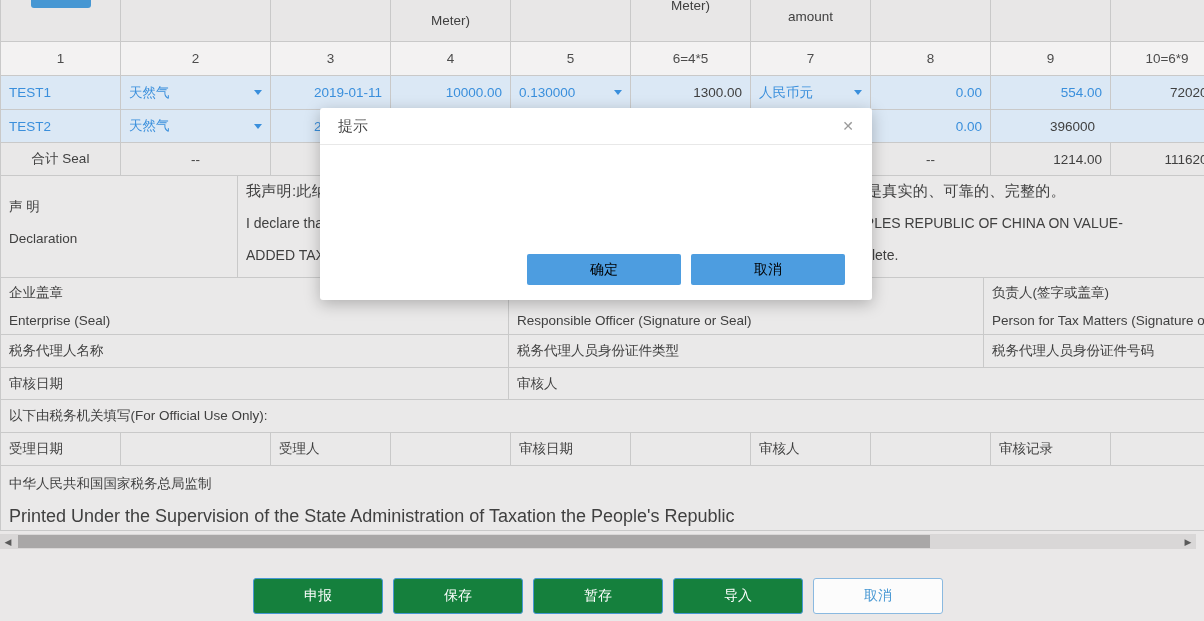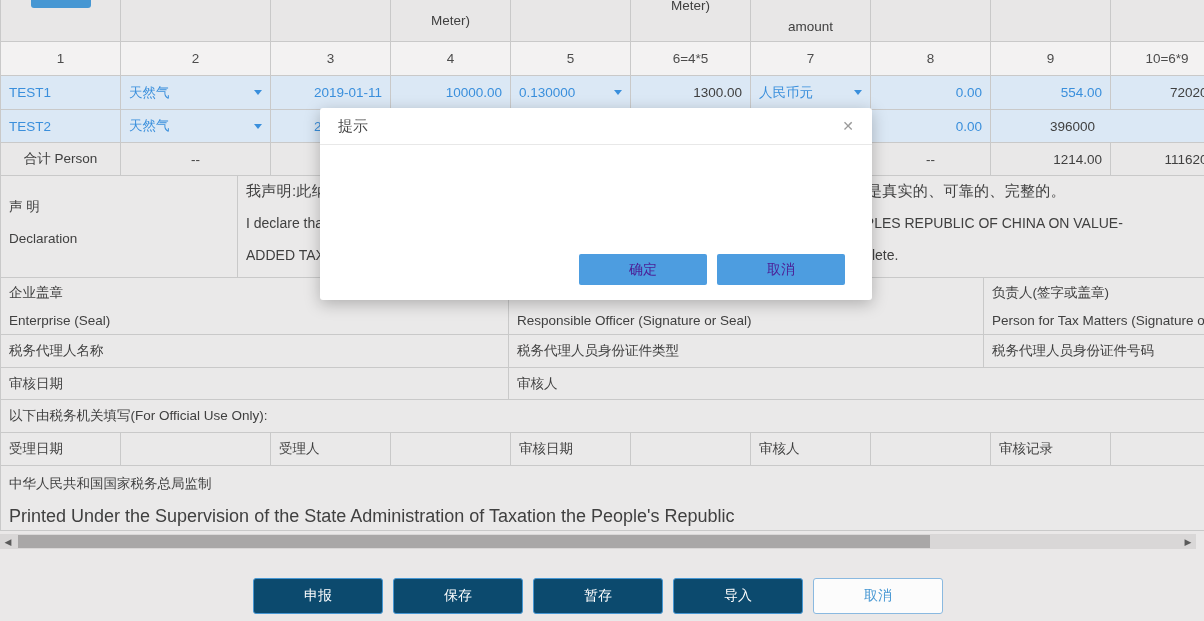--- a/index.html
+++ b/index.html
@@ -16,48 +16,48 @@
   .h57{height:57px}.h65{height:65px}
   .ctr{justify-content:center}.rt{justify-content:flex-end}
   .blue{color:#3a8fdc}
   .r-hdr{background:#e8e7e7}
   .r-num{background:#f3f2f2;color:#4c4c4c}
   .r-data{background:#dbe8f5}
   .r-total{background:#e9e8e8}
   .dd{justify-content:space-between}
   .tri{width:0;height:0;border:4px solid transparent;border-top:5px solid #3a8fdc;margin-left:6px;margin-top:4px;flex:none;}
   .hpspan{position:absolute;left:0;right:0;text-align:center;}
-  .hp4{top:13px}.hp6{top:-2px}.hp7{top:19px}
+  .hp4{top:13px}.hp6{top:-2px}.hp7{top:9px}
   .stub{position:absolute;left:30px;top:0;width:60px;height:8px;background:#4697d3;border-radius:0 0 3px 3px;}
   .absline{position:absolute;left:8px;line-height:22px;white-space:nowrap;}
   .decl-l1{top:16px}.decl-l2{top:48px}
   .dline{position:absolute;left:8px;line-height:30px;white-space:nowrap;}
   .dl1{top:0;font-size:15px;letter-spacing:.3px}.dl2{top:32px;font-size:14px}.dl3{top:64px;font-size:14px}
   .seal1{top:4px}.seal2{top:32px}
   .foot1{top:6px;line-height:24px}.foot2{top:38px;line-height:24px;font-size:18px}
   
   .sb{position:absolute;left:0;top:534px;width:1196px;height:15px;background:#d9d7d7;}
   .sb-thumb{position:absolute;left:18px;top:1px;width:912px;height:13px;background:#a9a7a7;}
   .sb-arrow{position:absolute;top:0;height:15px;width:16px;display:flex;align-items:center;justify-content:center;
             font-size:9px;color:#5a5a5a;}
   .sb-left{left:0}.sb-right{right:0}
   
   .btnrow{position:absolute;left:253px;top:578px;display:flex;gap:10px;}
-  .pbtn{width:130px;height:36px;box-sizing:border-box;background:#0c4a6e;border:1px solid #4697d3;color:#fff;
+  .pbtn{width:130px;height:36px;box-sizing:border-box;background:#15803d;border:1px solid #4697d3;color:#fff;
         font-size:14px;display:flex;align-items:center;justify-content:center;border-radius:3px;cursor:pointer;}
   .pbtn.ghost{background:#fcfcfc;color:#4697d3;border-color:#8ab9e0;}
   
   .modal{position:absolute;left:320px;top:108px;width:552px;height:192px;background:#fff;border-radius:3px;
          box-shadow:0 4px 16px rgba(0,0,0,.25);z-index:10;}
   .mhead{height:36px;border-bottom:1px solid #e8e8e8;display:flex;align-items:center;justify-content:space-between;
          padding:0 18px;font-size:15px;color:#4a4a4a;}
   .mclose{color:#9a9a9a;font-size:14px;cursor:pointer;}
   .mbody{padding:38px 26px 0;font-size:15px;color:#4a4a4a;}
   .mbtns{position:absolute;right:27px;bottom:15px;display:flex;gap:10px;}
-  .mbtn{width:128px;height:31px;background:#4d9de0;color:#4c1d95;font-size:14px;display:flex;align-items:center;
+  .mbtn{width:154px;height:31px;background:#4d9de0;color:#000000;font-size:14px;display:flex;align-items:center;
         justify-content:center;border-radius:2px;cursor:pointer;}
 </style>
 </head>
 <body>
 
 <div class="stage">
 
   <div class="tbl">
 
     <div class="trow r-hdr h42">
@@ -131,21 +131,21 @@
       <div class="c w5 rt">600.00</div>
       <div class="c w6 blue dd">
         <span>人民币元</span>
         <span class="tri"></span>
       </div>
       <div class="c w7 rt blue">0.00</div>
       <div class="c w9 rt nob">396000</div>
     </div>
 
     <div class="trow r-total h33">
-      <div class="c w0 ctr">合计 Person</div>
+      <div class="c w0 ctr">合计 Seal</div>
       <div class="c w1 ctr">--</div>
       <div class="c w2 ctr"></div>
       <div class="c w3 ctr"></div>
       <div class="c w4 ctr"></div>
       <div class="c w5 ctr"></div>
       <div class="c w6 ctr">--</div>
       <div class="c w7 ctr">--</div>
       <div class="c w8 rt">1214.00</div>
       <div class="c w9 rt nob">1116200</div>
     </div>

